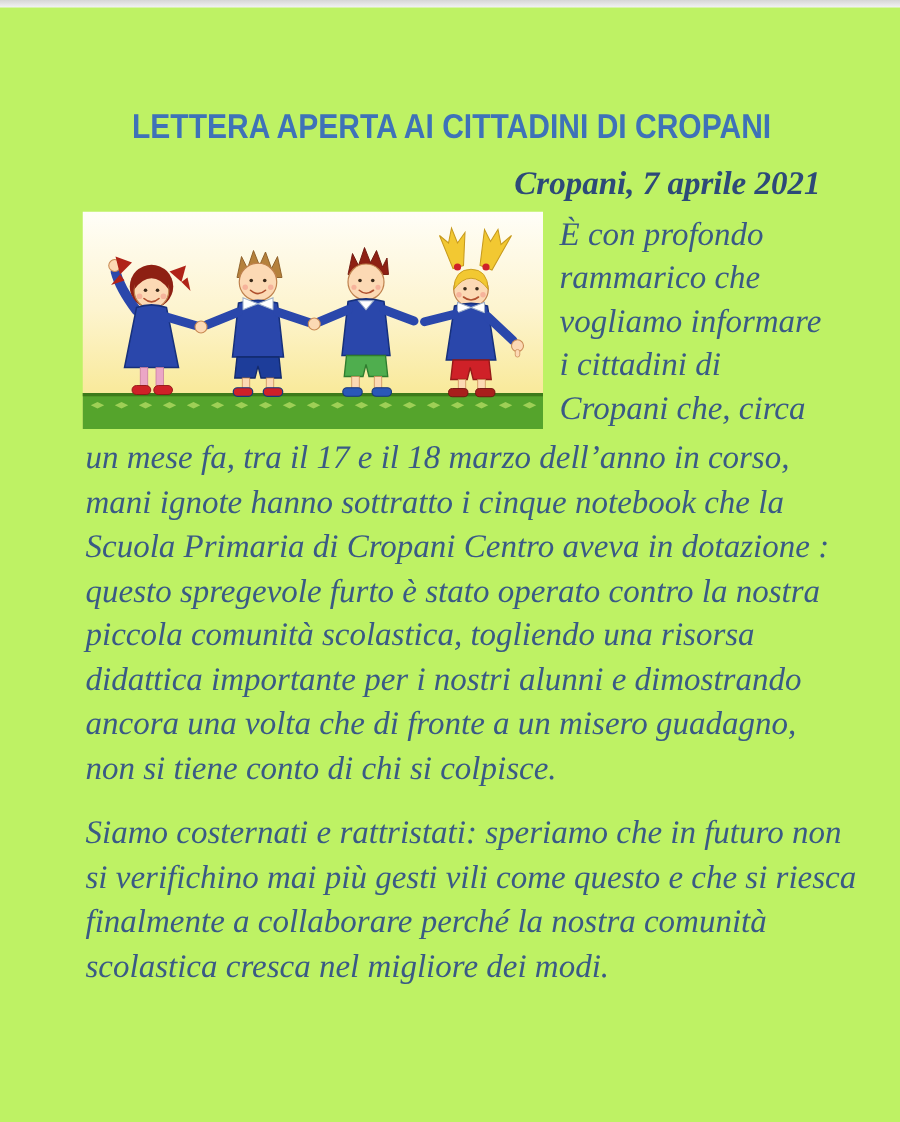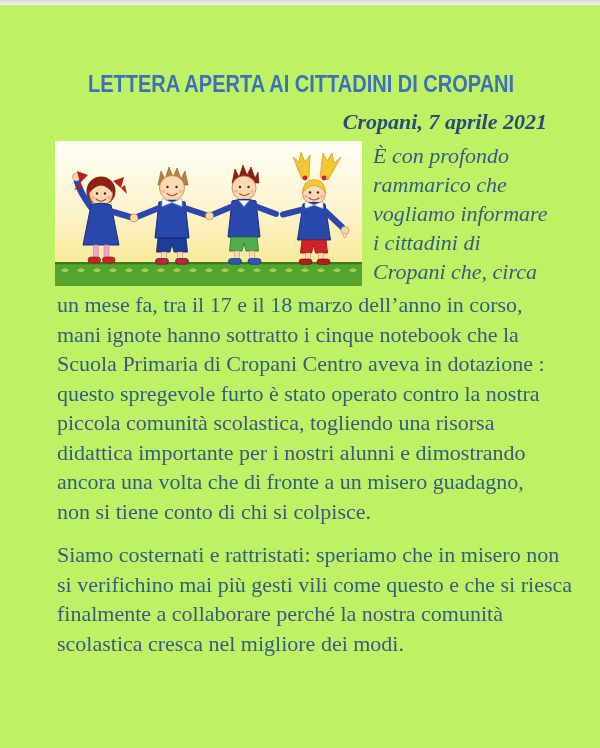--- a/index.html
+++ b/index.html
@@ -43,20 +43,21 @@
     margin-left:11px;
     font-style:italic;
     font-size:22px;
     line-height:29px;
     color:#3a5a85;
     white-space:pre-line;
   }
   .body-par{
     margin:4px 0 0 57px;
     width:520px;
+    font-style:italic;
     font-size:22px;
     line-height:29.5px;
     color:#3a5a85;
     white-space:pre-line;
   }
   .par2{margin-top:14px;}
   .signature{
     margin:13px 0 0 57px;
     font-style:italic;
     font-size:22px;
@@ -211,18 +212,18 @@
 
   <div class="body-par">un mese fa, tra il 17 e il 18 marzo dell’anno in corso,
 mani ignote hanno sottratto i cinque notebook che la
 Scuola Primaria di Cropani Centro aveva in dotazione :
 questo spregevole furto è stato operato contro la nostra
 piccola comunità scolastica, togliendo una risorsa
 didattica importante per i nostri alunni e dimostrando
 ancora una volta che di fronte a un misero guadagno,
 non si tiene conto di chi si colpisce.</div>
 
-  <div class="body-par par2">Siamo costernati e rattristati: speriamo che in misero non
+  <div class="body-par par2">Siamo costernati e rattristati: speriamo che in futuro non
 si verifichino mai più gesti vili come questo e che si riesca
 finalmente a collaborare perché la nostra comunità
 scolastica cresca nel migliore dei modi.</div>
 
 </div>
 
 </body></html>

